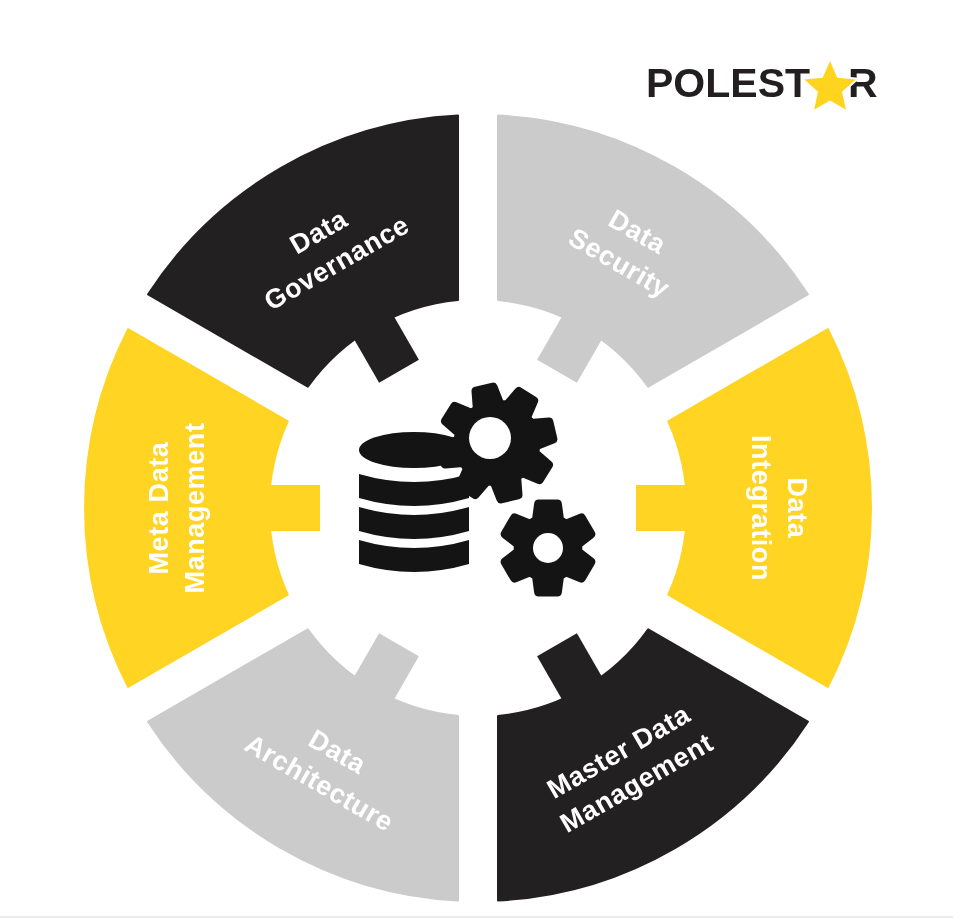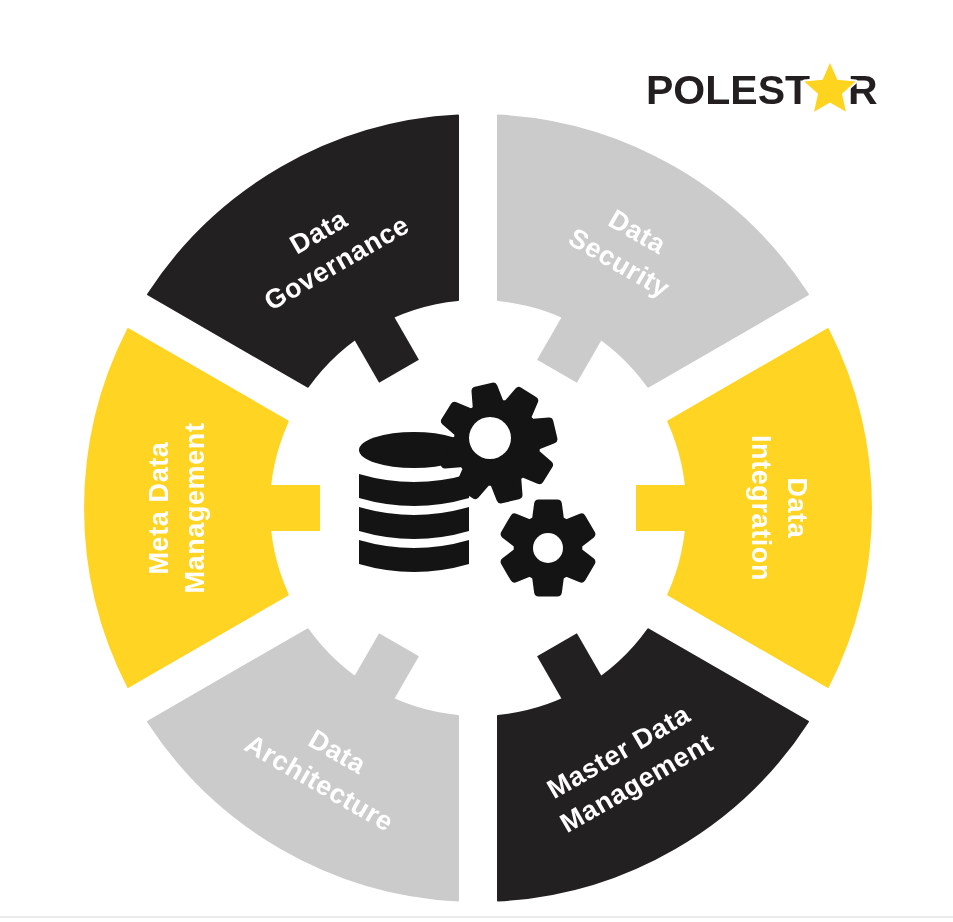--- a/index.html
+++ b/index.html
@@ -3,21 +3,21 @@
 <meta charset="utf-8">
 <style>
   html,body{margin:0;padding:0;background:#ffffff;}
   .page{
     position:relative;width:953px;height:922px;background:#ffffff;overflow:hidden;
     font-family:"Liberation Sans", sans-serif;
   }
   
   .logo{
     position:absolute;left:646px;top:52px;height:62px;
-    display:flex;align-items:flex-end;
+    display:flex;align-items:center;
     font-weight:800;font-size:41px;letter-spacing:0px;color:#231F20;
     user-select:none;
   }
   .logo .word{position:relative;z-index:1;}
   .logo svg.star{
     width:56px;height:58px;position:relative;z-index:2;top:3px;
     margin:0 -10px 0 -8px;
   }
   
   svg.wheel{position:absolute;left:0;top:0;width:953px;height:922px;}

